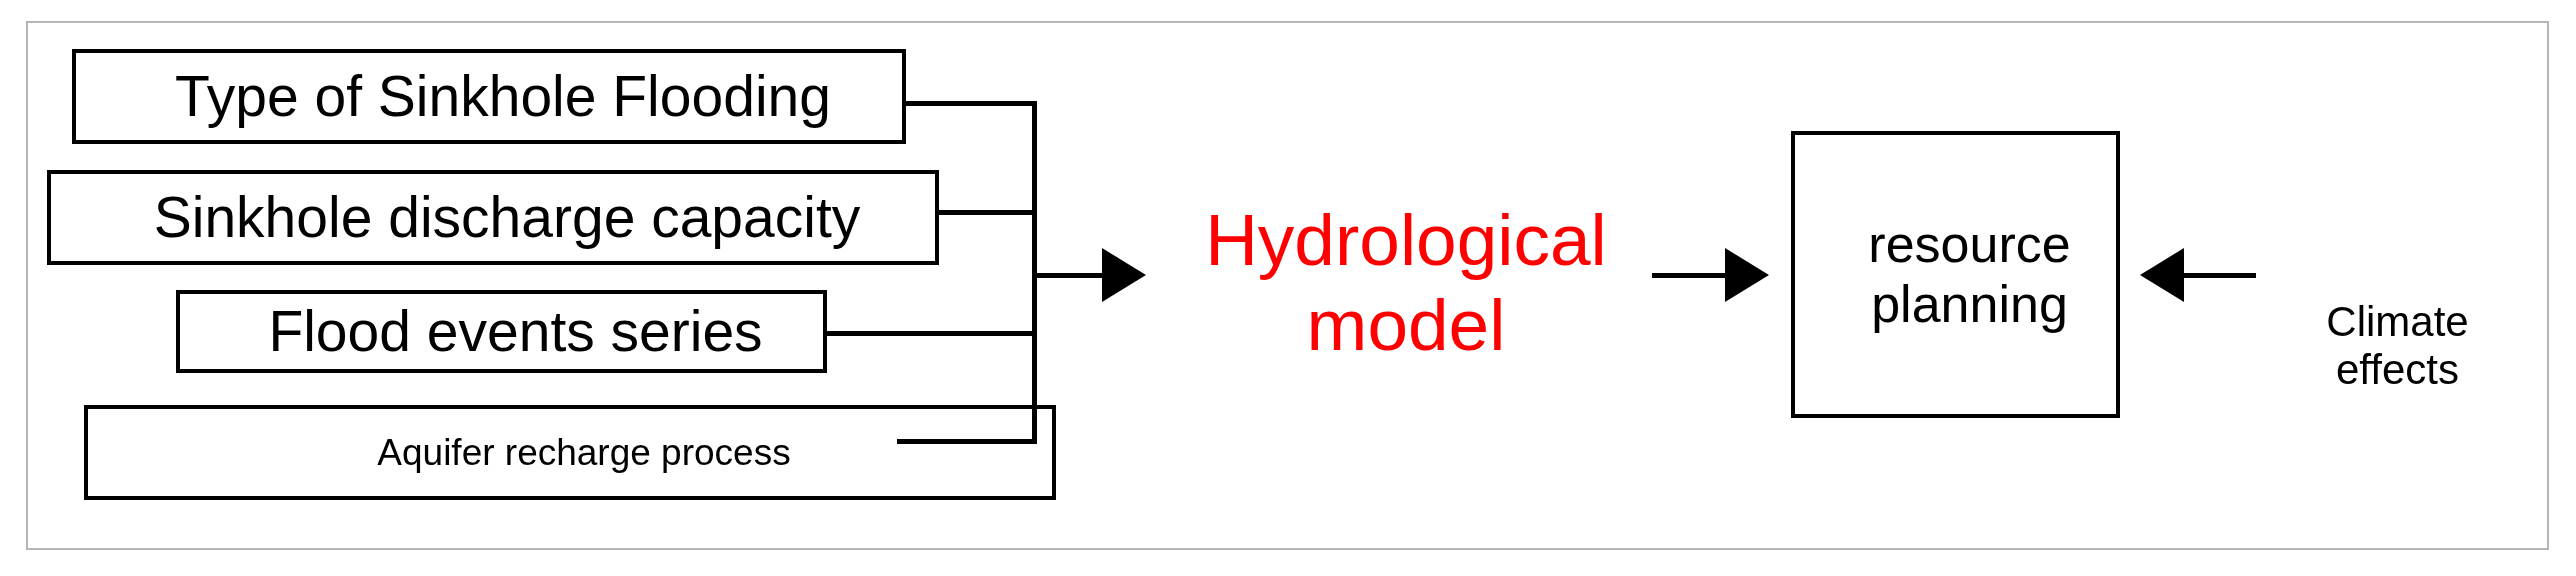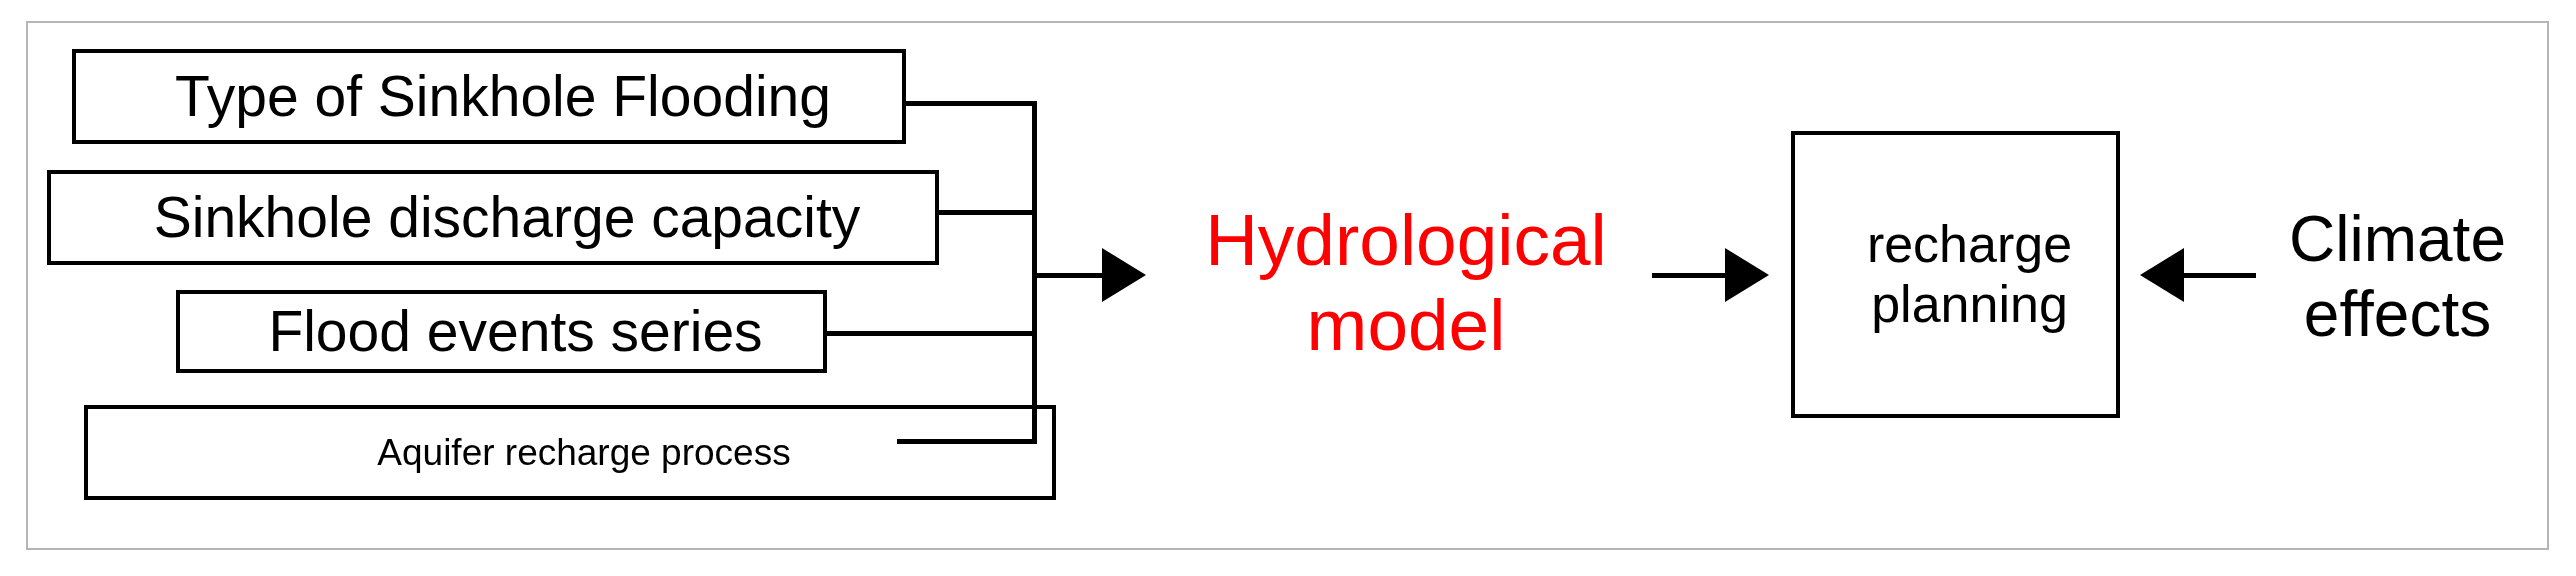--- a/index.html
+++ b/index.html
@@ -120,26 +120,26 @@
 
   <div class="free-label red" style="left:1151px; top:180px; width:510px; height:206px; flex-direction:column; font-size:73px;">
     <span>Hydrological</span>
     <span>model</span>
   </div>
 
   <div class="line-h" style="left:1652px; top:273px; width:78px;"></div>
   <div class="arrow-head-right" style="left:1725px; top:248px;"></div>
 
   <div class="node-box multiline" style="left:1791px; top:131px; width:329px; height:287px; font-size:52px; flex-direction:column;">
-    <span>recharge</span>
+    <span>resource</span>
     <span>planning</span>
   </div>
 
   <div class="arrow-head-left" style="left:2140px; top:248px;"></div>
   <div class="line-h" style="left:2183px; top:273px; width:73px;"></div>
 
-  <div class="free-label" style="left:2279px; top:158px; width:237px; height:237px; flex-direction:column; font-size:64px;">
+  <div class="free-label" style="left:2279px; top:158px; width:237px; height:237px; flex-direction:column; font-size:42px;justify-content:flex-end;">
     <span>Climate</span>
     <span>effects</span>
   </div>
 
 </div>
 
 
 </body></html>

